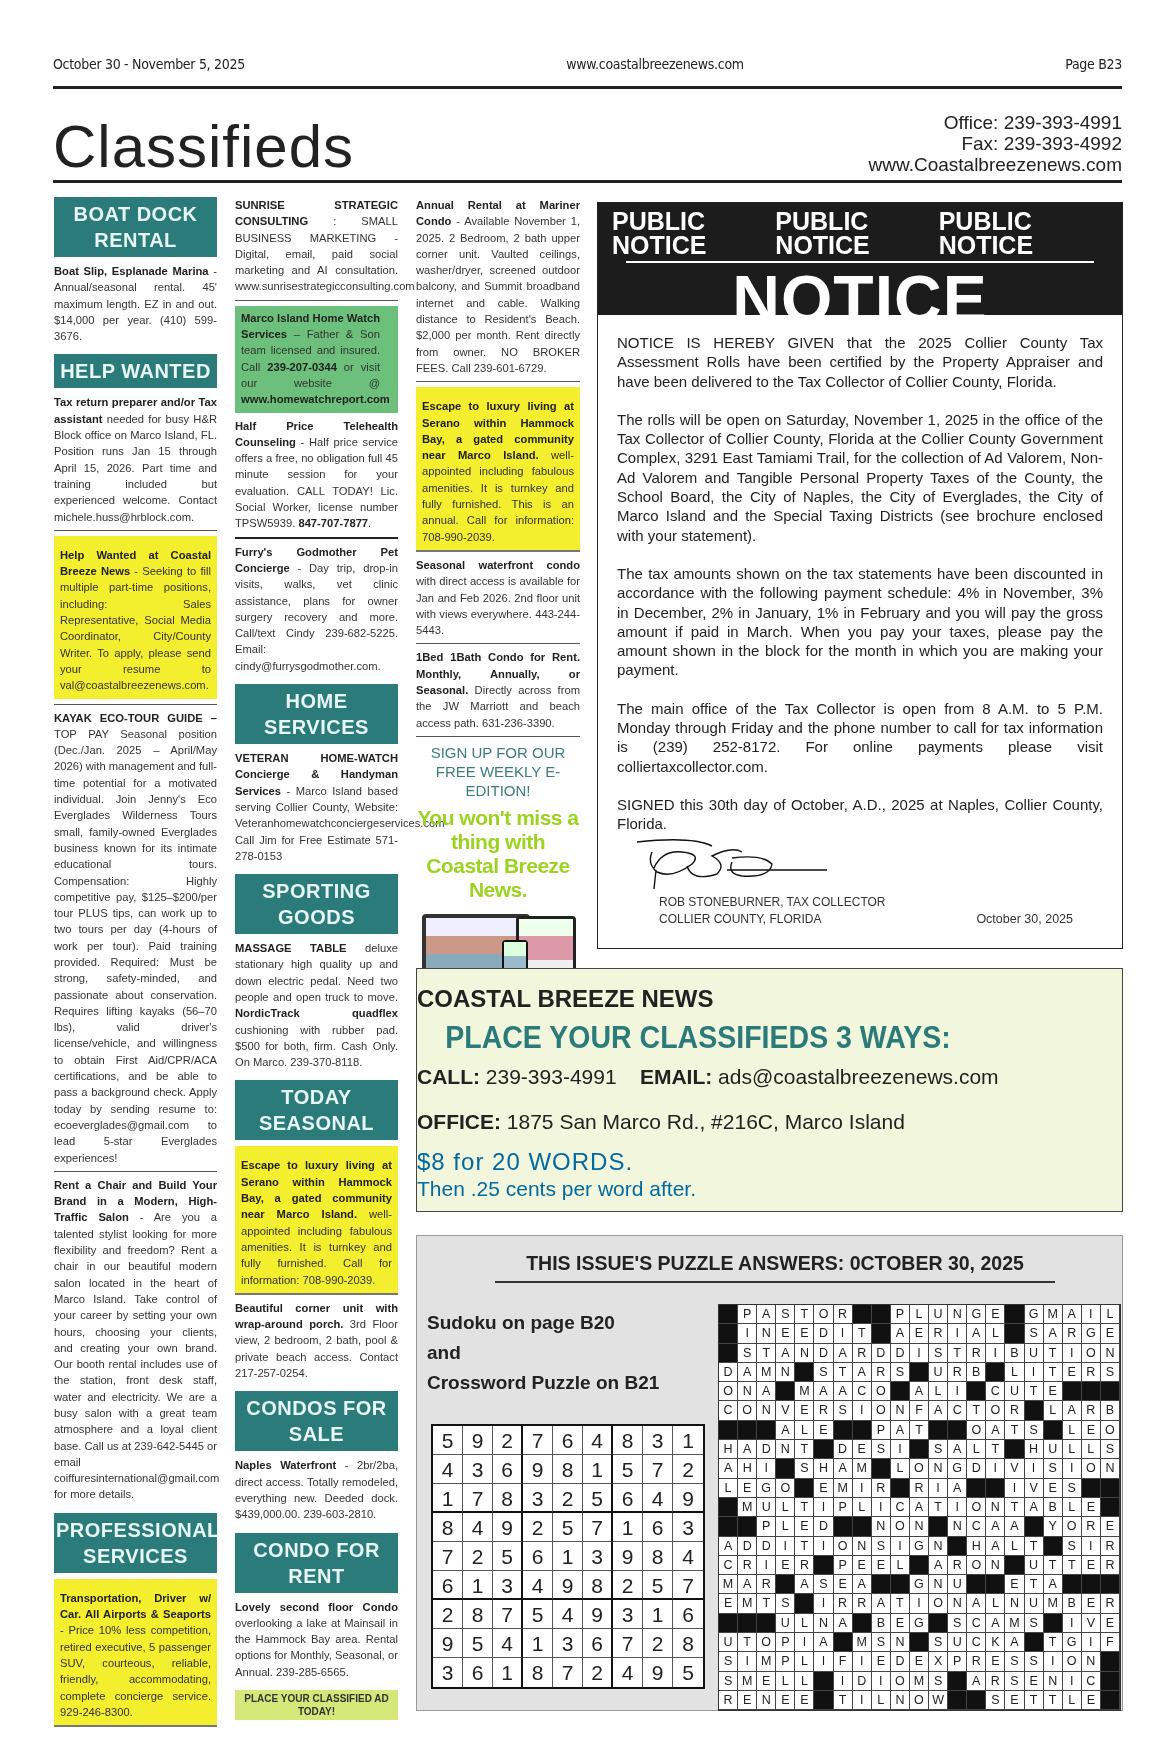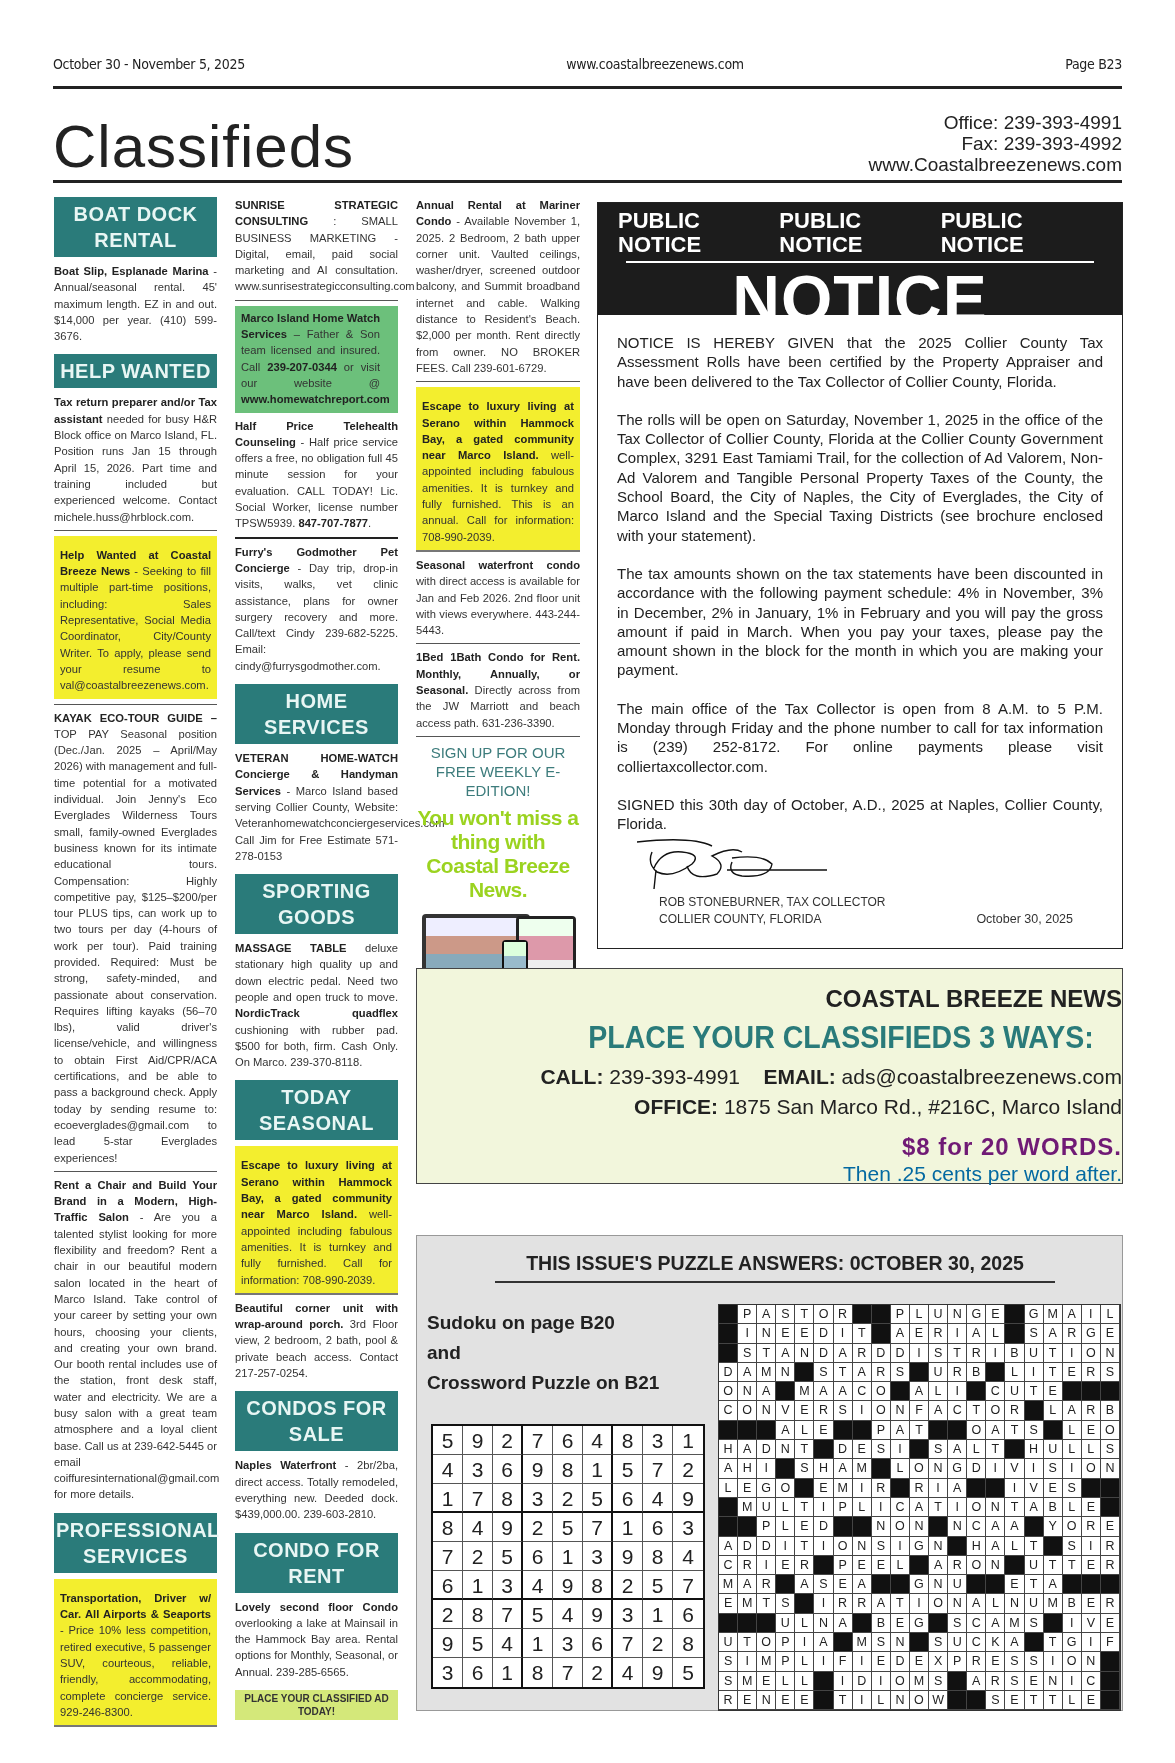--- a/index.html
+++ b/index.html
@@ -26,35 +26,35 @@
 .devices{position:relative;height:90px;margin-top:8px}
 .laptop{position:absolute;left:6px;top:4px;width:108px;height:68px;background:#333;border-radius:4px;padding:4px}
 .laptop .scr{width:100%;height:100%;background:linear-gradient(#eef 0 30%,#c98 30% 60%,#8ab 60%);}
 .laptop-base{position:absolute;left:0;top:72px;width:122px;height:8px;background:#bbb;border-radius:0 0 6px 6px}
 .tablet{position:absolute;left:100px;top:6px;width:60px;height:74px;background:#222;border-radius:4px;padding:3px}
 .tablet .scr{width:100%;height:100%;background:linear-gradient(#efe 0 25%,#d9a 25% 60%,#eee 60%)}
 .phone{position:absolute;left:86px;top:30px;width:26px;height:52px;background:#111;border-radius:4px;padding:2px}
 .phone .scr{width:100%;height:100%;background:linear-gradient(#dfd 0 30%,#9bc 30%)}
 .notice{position:absolute;left:597px;top:202px;width:526px;height:747px;border:1.5px solid #222}
 .notice-head{background:#1c1c1c;color:#fff;height:112px;position:relative}
-.pn-row{display:flex;justify-content:space-around;padding:6px 20px 0 20px;font-weight:700;font-size:22px;line-height:24px}
+.pn-row{display:flex;justify-content:space-around;padding:6px 20px 0 14px;font-weight:700;font-size:25px;line-height:24px}
 .pn-rule{margin:4px 28px 0 28px;border-top:2px solid #fff}
 .notice-big{text-align:center;font-weight:700;font-size:66px;line-height:72px;letter-spacing:1px}
 .notice-body{padding:18px 19px 0 19px;font-size:15px;line-height:19.3px;color:#222;text-align:justify}
 .notice-body p{margin-bottom:19px}
 .sig{position:relative;height:95px}
 .sig svg{position:absolute;left:15px;top:-8px}
 .signer{position:absolute;left:42px;top:52px;font-size:12px;line-height:17px;color:#333}
 .sigdate{position:absolute;right:30px;top:68px;font-size:12.5px;color:#333}
-.cbn{position:absolute;left:416px;top:968px;width:707px;height:216px;background:#f2f6dc;border:1.5px solid #444;text-align:right}
+.cbn{position:absolute;left:416px;top:968px;width:707px;height:244px;background:#f2f6dc;border:1.5px solid #444;text-align:left}
 .cbn .t1{font-weight:700;font-size:24px;line-height:28px;margin-top:16px;color:#222;font-family:"Liberation Sans Narrow","Liberation Sans",sans-serif}
 .cbn .t2{font-weight:700;font-size:31px;line-height:38px;margin-top:6px;color:#2a7b7a;font-family:"Liberation Sans Narrow","Liberation Sans",sans-serif;transform:scaleX(0.92)}
 .cbn .t3{font-size:21px;line-height:28px;margin-top:6px;color:#222}
 .cbn .t3 b{font-weight:700}
-.cbn .t4{font-weight:700;font-size:24px;line-height:28px;margin-top:12px;color:#701a75;letter-spacing:1px}
+.cbn .t4{font-weight:400;font-size:24px;line-height:28px;margin-top:12px;color:#0369a1;letter-spacing:1px}
 .cbn .t5{font-size:21px;line-height:26px;color:#0369a1}
 .puzzle{position:absolute;left:416px;top:1235px;width:707px;height:476px;background:#e2e2e2;border:1.5px solid #999}
 .pz-title{position:absolute;left:78px;top:16px;width:560px;text-align:center;font-weight:700;font-size:19.5px;color:#222;padding-bottom:6px;border-bottom:2px solid #333}
 .pz-sub{position:absolute;left:10px;top:72px;width:280px;text-align:left;font-weight:700;font-size:19px;line-height:30px;color:#222}
 .sudoku{position:absolute;left:14px;top:188px;border:2.5px solid #111;display:grid;grid-template-columns:repeat(9,30px);grid-template-rows:repeat(9,29px);background:#fff}
 .sudoku div{border-right:1px solid #555;border-bottom:1px solid #555;text-align:center;font-size:21px;line-height:29px;color:#222}
 .sudoku div.br{border-right:2.5px solid #111}
 .sudoku div.bb{border-bottom:2.5px solid #111}
 .cross{position:absolute;left:301px;top:68px;display:grid;grid-template-columns:repeat(21,19.1px);grid-template-rows:repeat(21,19.3px);border:1px solid #333;background:#111}
 .cross div{background:#fff;border-right:1px solid #444;border-bottom:1px solid #444;text-align:center;font-size:12.5px;line-height:18px;color:#222}
@@ -160,21 +160,21 @@
   </div>
 </div>
 
 <div class="cbn">
   <div class="t1">COASTAL BREEZE NEWS</div>
   <div class="t2">PLACE YOUR CLASSIFIEDS 3 WAYS:</div>
   <div class="t3">
     <b>CALL:</b><span> 239-393-4991</span>&nbsp;&nbsp;&nbsp;
     <b>EMAIL:</b><span> ads@coastalbreezenews.com</span>
   </div>
-  <div class="t3" style="margin-top:2px">
+  <div class="t3" style="margin-top:17px">
     <b>OFFICE:</b><span> 1875 San Marco Rd., #216C, Marco Island</span>
   </div>
   <div class="t4">$8 for 20 WORDS.</div>
   <div class="t5">Then .25 cents per word after.</div>
 </div>
 
 <div class="puzzle">
   <div class="pz-title">THIS ISSUE'S PUZZLE ANSWERS: 0CTOBER 30, 2025</div>
   <div class="pz-sub">
     <div>Sudoku on page B20</div>

